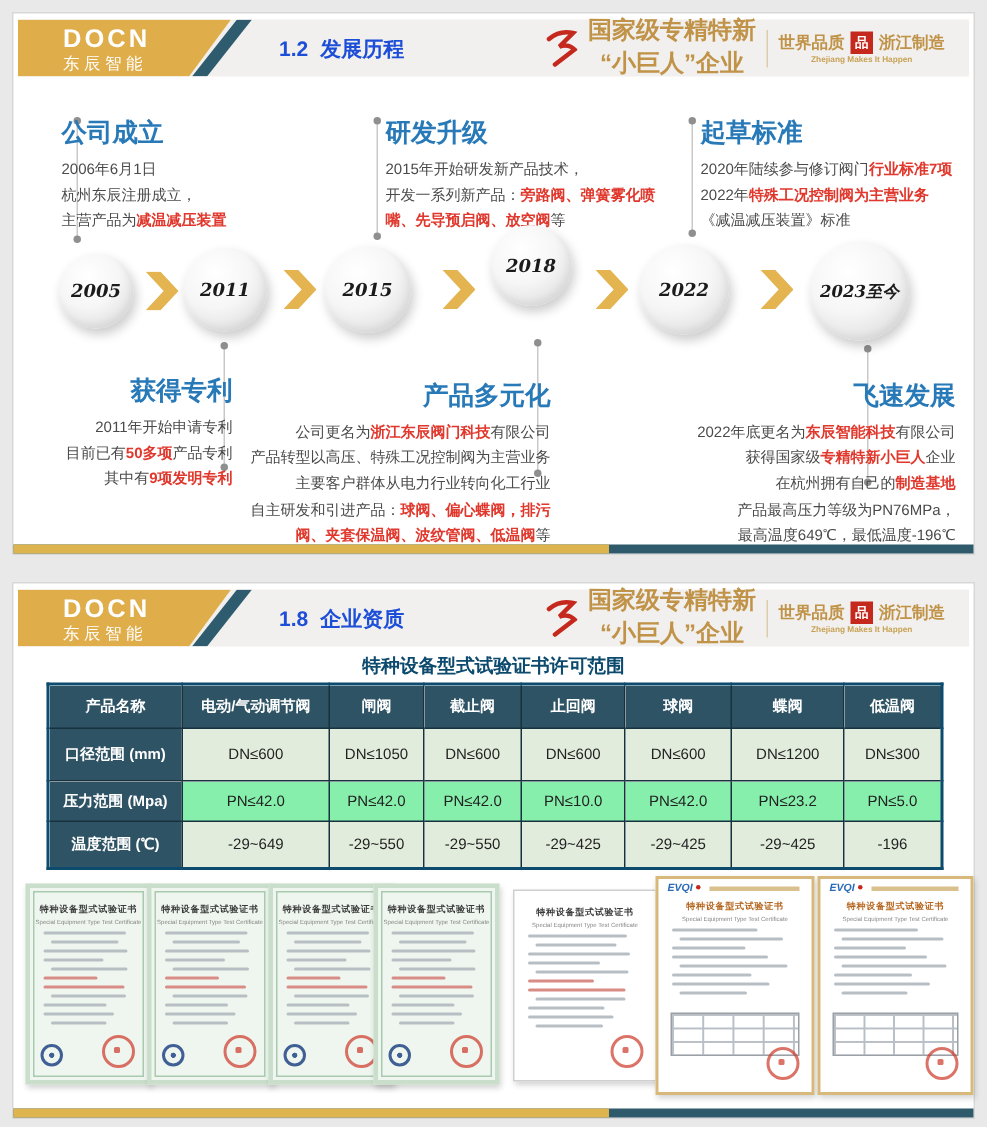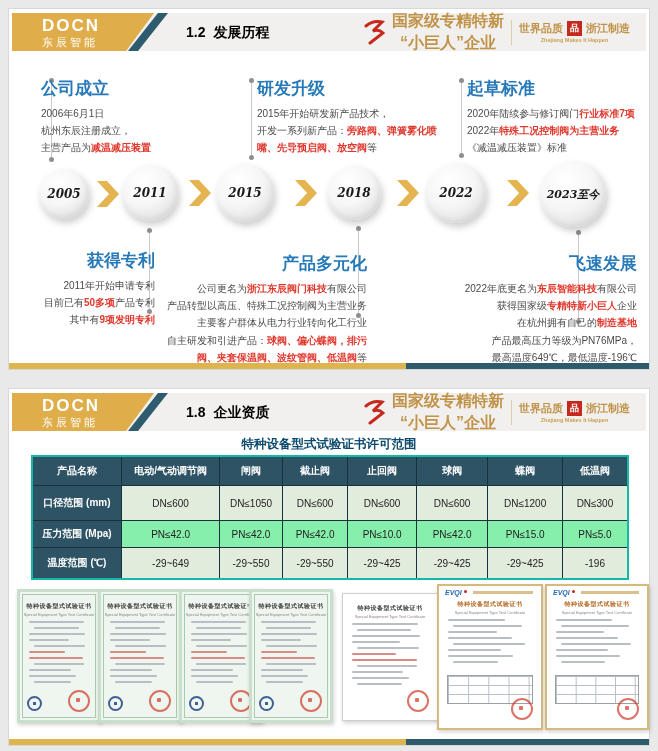--- a/index.html
+++ b/index.html
@@ -16,21 +16,21 @@
   
   .hdr{position:absolute;left:3px;right:3px;top:4px;height:38px;background:#f1f0ee;}
   .logo-block{position:absolute;left:0;top:0;width:152px;height:38px;background:#dfae4b;
     clip-path:polygon(0 0,142px 0,114px 100%,0 100%);}
   .logo-stripe{position:absolute;left:116px;top:0;width:42px;height:38px;background:#2e5b6e;
     clip-path:polygon(30px 0,40px 0,10px 100%,0 100%);}
   .logo-docn{position:absolute;left:30px;top:3px;color:#fff;font-weight:bold;
     font-size:17px;letter-spacing:2px;}
   .logo-sub{position:absolute;left:30px;top:22px;color:#fff;font-size:11px;letter-spacing:3px;}
   .hdr-title{position:absolute;left:174px;top:11px;display:flex;gap:8px;
-    font-size:14px;font-weight:bold;color:#000000;}
+    font-size:14px;font-weight:bold;color:#1d4ed8;}
   .badges{position:absolute;right:16px;top:4px;height:30px;display:flex;align-items:center;gap:7px;}
   .badge-t1{color:#c09349;font-weight:bold;font-size:16px;line-height:1.35;text-align:center;}
   .badge-div{width:1px;height:25px;background:#dbcda9;}
   .badge2{display:flex;flex-direction:column;align-items:center;}
   .badge2-top{display:flex;align-items:center;gap:4px;}
   .wq{color:#c09349;font-weight:bold;font-size:11px;}
   .zj-mark{width:15px;height:15px;background:#c5281c;color:#fff;font-size:9px;font-weight:bold;
     display:flex;align-items:center;justify-content:center;}
   .badge2-sub{color:#c8a254;font-weight:bold;font-size:5.5px;margin-top:1px;}
 
@@ -64,36 +64,36 @@
   .cb3{left:569px;top:224px;height:88px;}
 
   .yc{position:absolute;border-radius:50%;display:flex;align-items:center;justify-content:center;
     background:radial-gradient(circle at 38% 30%, #ffffff 0%, #f6f6f6 45%, #e4e4e4 75%, #d6d6d6 100%);
     box-shadow:2px 4px 7px rgba(0,0,0,0.2), inset -2px -3px 5px rgba(0,0,0,0.05);
     font-family:"DejaVu Serif",serif;font-style:italic;font-weight:bold;color:#1b1b1b;
     font-size:12px;z-index:2;}
   .yc1{left:30px;top:160px;width:50px;height:50px;}
   .yc2{left:113px;top:156px;width:56px;height:56px;}
   .yc3{left:207px;top:155px;width:58px;height:58px;}
-  .yc4{left:318px;top:157px;width:54px;height:54px;}
+  .yc4{left:318px;top:141px;width:54px;height:54px;}
   .yc5{left:417px;top:154px;width:60px;height:60px;}
   .yc6{left:531px;top:152px;width:66px;height:66px;font-size:11px;}
   .chev{position:absolute;width:22px;height:26px;background:#e3b44f;z-index:1;
     clip-path:polygon(0 0,45% 0,100% 50%,45% 100%,0 100%,55% 50%);}
   .ch1{left:88px;top:172px;}
   .ch2{left:180px;top:171px;}
   .ch3{left:286px;top:171px;}
   .ch4{left:388px;top:171px;}
   .ch5{left:498px;top:171px;}
 
   
   .tbl-title{position:absolute;top:47px;left:0;width:100%;text-align:center;
     font-size:12.5px;font-weight:bold;color:#0c4a6e;}
   #qtable{position:absolute;left:22px;top:66px;width:598px;border-collapse:collapse;
-    table-layout:fixed;border:2px solid #14b8a6;}
+    table-layout:fixed;border:2px solid #0c4a6e;}
   #qtable th,#qtable td{border:1px solid #16323e;text-align:center;font-size:10px;
     padding:0 2px;overflow:hidden;}
   #qtable th{background:#2e5365;color:#ffffff;font-weight:bold;height:28px;}
   #qtable td.rowlab{background:#2e5365;color:#ffffff;font-weight:bold;}
   #qtable tr.r1 td{height:34px;}
   #qtable tr.r2 td{height:26px;text-align:center;}
   #qtable tr.r3 td{height:30px;}
   #qtable tr.r1 td:not(.rowlab),#qtable tr.r3 td:not(.rowlab){background:#e2ecdc;color:#222;}
   #qtable tr.r2 td:not(.rowlab){background:#86efac;color:#222;}
 
@@ -299,21 +299,21 @@
           <td>DN≤1200</td>
           <td>DN≤300</td>
         </tr>
         <tr class="r2">
           <td class="rowlab">压力范围 (Mpa)</td>
           <td>PN≤42.0</td>
           <td>PN≤42.0</td>
           <td>PN≤42.0</td>
           <td>PN≤10.0</td>
           <td>PN≤42.0</td>
-          <td>PN≤15.0</td>
+          <td>PN≤23.2</td>
           <td>PN≤5.0</td>
         </tr>
         <tr class="r3">
           <td class="rowlab">温度范围 (℃)</td>
           <td>-29~649</td>
           <td>-29~550</td>
           <td>-29~550</td>
           <td>-29~425</td>
           <td>-29~425</td>
           <td>-29~425</td>

